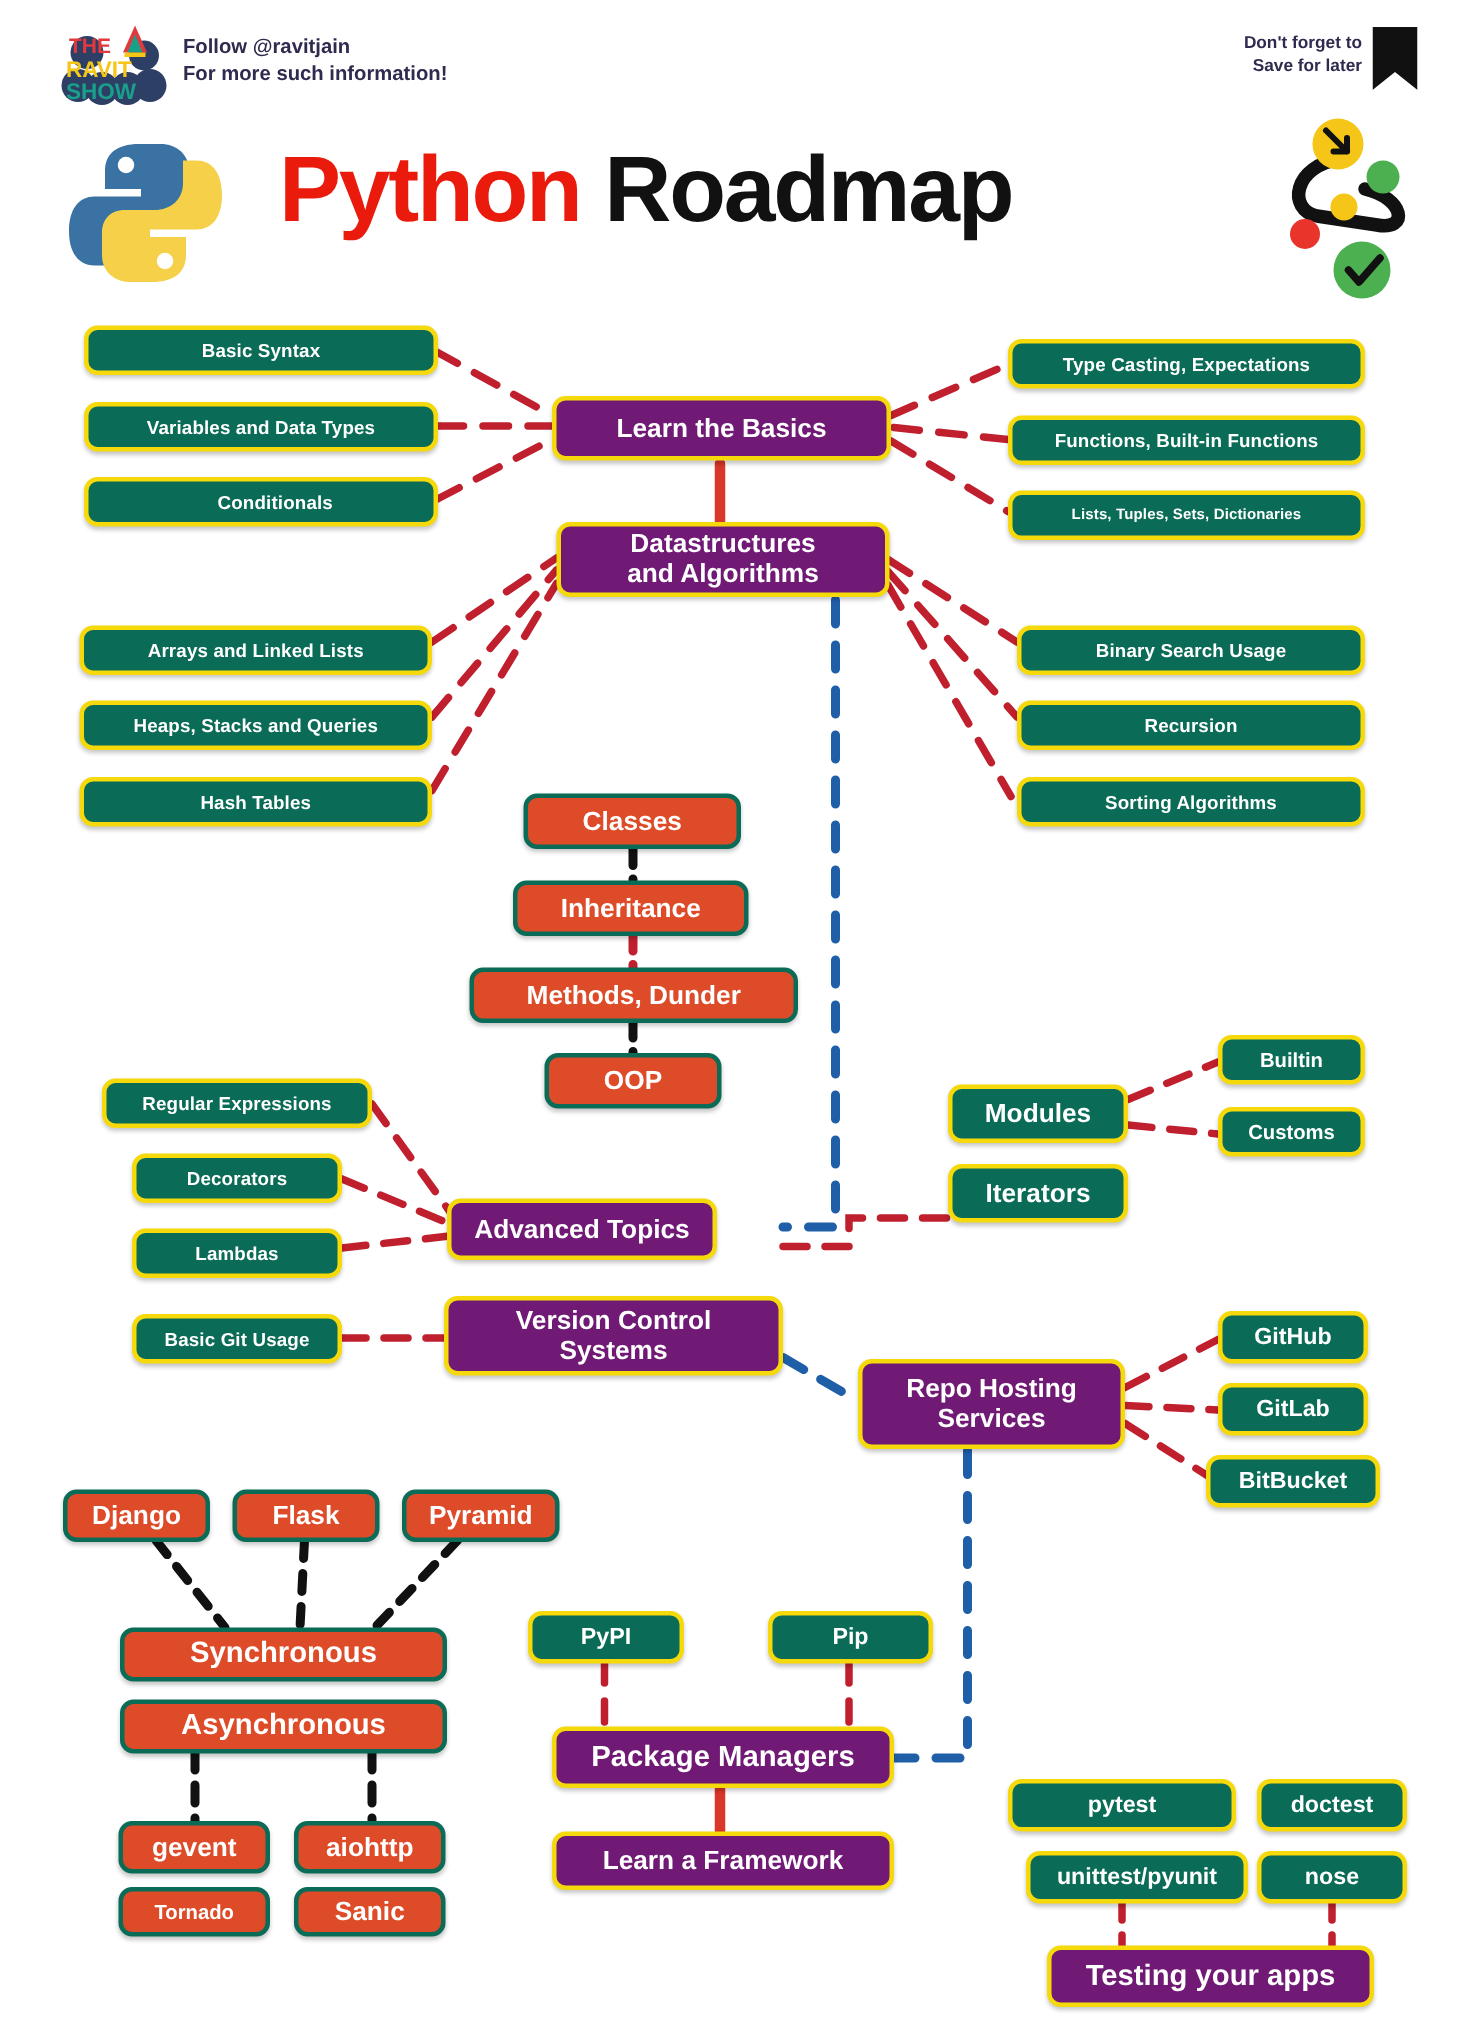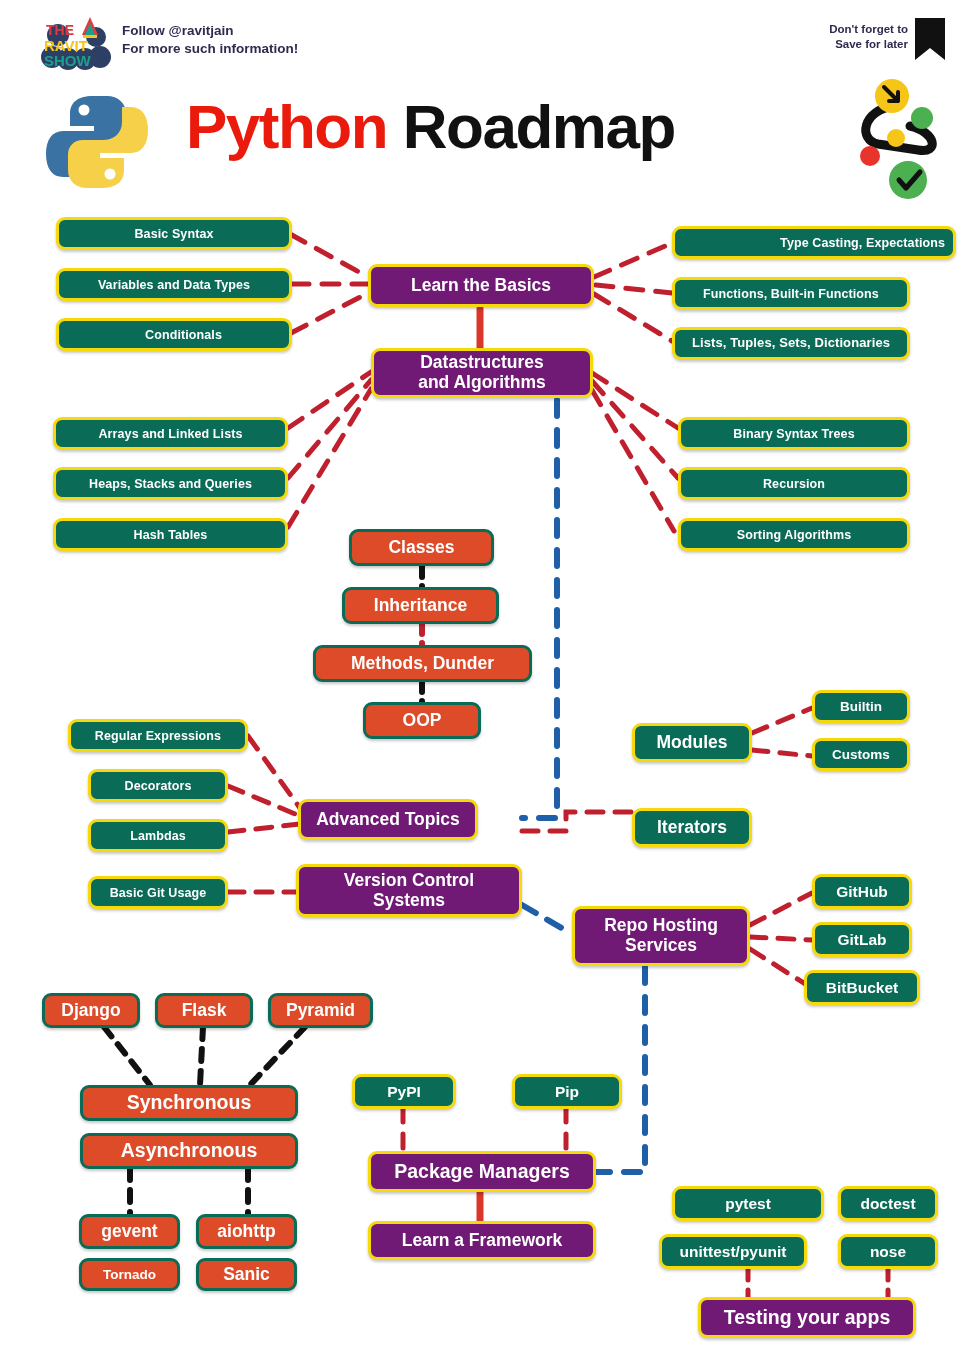--- a/index.html
+++ b/index.html
@@ -20,21 +20,21 @@
     border-radius:9px;
     line-height:1.12;
     padding:3px 8px;
     box-shadow:0 2px 3px rgba(0,0,0,.22);
     white-space:nowrap;
   }
   .green   { background:#0a6b57; border:3px solid #f5d90a; }
   .navy    { background:#701a75; border:3px solid #f5d90a; }
   .orange  { background:#de4b28; border:3px solid #0a6b57; }
 
-  .fs11 { font-size:13px; font-weight:bold; letter-spacing:.1px; }
+  .fs11 { font-size:10px; font-weight:bold; letter-spacing:.1px; }
   .fs12 { font-size:12.5px; font-weight:bold; letter-spacing:.1px; }
   .fs13 { font-size:13.5px; font-weight:bold; }
   .fs15 { font-size:15.5px; font-weight:bold; }
   .fs17 { font-size:17.5px; font-weight:bold; }
   .fs19 { font-size:19.5px; font-weight:bold; }
 
   
   .hdr-logo { position:absolute; left:38px; top:13px; width:80px; height:58px; z-index:4; }
   .hdr-follow {
     position:absolute; left:122px; top:22px; z-index:4;
@@ -183,21 +183,21 @@
     <span>Variables and Data Types</span>
     </div>
   <div class="node green fs12" style="left:56px;  top:318px; width:236px; height:33px;padding-left:27px;">
     <span>Conditionals</span>
     </div>
 
   <div class="node navy fs17" style="left:368px; top:264px; width:226px; height:43px;">
     <span>Learn the Basics</span>
     </div>
 
-  <div class="node green fs12" style="left:672px; top:226px; width:284px; height:33px;justify-content:flex-end;">
+  <div class="node green fs12" style="left:672px; top:226px; width:238px; height:33px;">
     <span>Type Casting, Expectations</span>
     </div>
   <div class="node green fs12" style="left:672px; top:277px; width:238px; height:33px;">
     <span>Functions, Built-in Functions</span>
     </div>
   <div class="node green fs11" style="left:672px; top:327px; width:238px; height:33px;">
     <span>Lists, Tuples, Sets, Dictionaries</span>
     </div>
 
   <div class="node navy fs17" style="left:371px; top:348px; width:222px; height:50px; flex-direction:column;">
@@ -209,21 +209,21 @@
     <span>Arrays and Linked Lists</span>
     </div>
   <div class="node green fs12" style="left:53px;  top:467px; width:235px; height:33px;justify-content:center;">
     <span>Heaps, Stacks and Queries</span>
     </div>
   <div class="node green fs12" style="left:53px;  top:518px; width:235px; height:33px;">
     <span>Hash Tables</span>
     </div>
 
   <div class="node green fs12" style="left:678px; top:417px; width:232px; height:33px;">
-    <span>Binary Syntax Trees</span>
+    <span>Binary Search Usage</span>
     </div>
   <div class="node green fs12" style="left:678px; top:467px; width:232px; height:33px;">
     <span>Recursion</span>
     </div>
   <div class="node green fs12" style="left:678px; top:518px; width:232px; height:33px;">
     <span>Sorting Algorithms</span>
     </div>
 
   <div class="node orange fs17" style="left:349px; top:529px; width:145px; height:37px;">
     <span>Classes</span>
@@ -254,21 +254,21 @@
 
   <div class="node green fs17" style="left:632px; top:723px; width:120px; height:39px;">
     <span>Modules</span>
     </div>
   <div class="node green fs13" style="left:812px; top:690px; width:98px; height:33px;">
     <span>Builtin</span>
     </div>
   <div class="node green fs13" style="left:812px; top:738px; width:98px; height:33px;">
     <span>Customs</span>
     </div>
-  <div class="node green fs17" style="left:632px; top:808px; width:120px; height:39px;">
+  <div class="node green fs17" style="left:632px; top:776px; width:120px; height:39px;">
     <span>Iterators</span>
     </div>
 
   <div class="node green fs12" style="left:88px;  top:876px; width:140px; height:33px;">
     <span>Basic Git Usage</span>
     </div>
   <div class="node navy fs17" style="left:296px; top:864px; width:226px; height:53px; flex-direction:column;">
     <span>Version Control</span>
     <span>Systems</span>
     </div>
@@ -330,21 +330,21 @@
   <div class="node navy fs17" style="left:368px; top:1221px; width:228px; height:39px;">
     <span>Learn a Framework</span>
     </div>
 
   <div class="node green fs15" style="left:672px; top:1186px; width:152px; height:35px;">
     <span>pytest</span>
     </div>
   <div class="node green fs15" style="left:838px; top:1186px; width:100px; height:35px;">
     <span>doctest</span>
     </div>
-  <div class="node green fs15" style="left:659px; top:1234px; width:148px; height:35px;justify-content:center;">
+  <div class="node green fs15" style="left:684px; top:1234px; width:148px; height:35px;justify-content:center;">
     <span>unittest/pyunit</span>
     </div>
   <div class="node green fs15" style="left:838px; top:1234px; width:100px; height:35px;">
     <span>nose</span>
     </div>
   <div class="node navy fs19" style="left:698px; top:1297px; width:218px; height:41px;">
     <span>Testing your apps</span>
     </div>
 
 </div>

